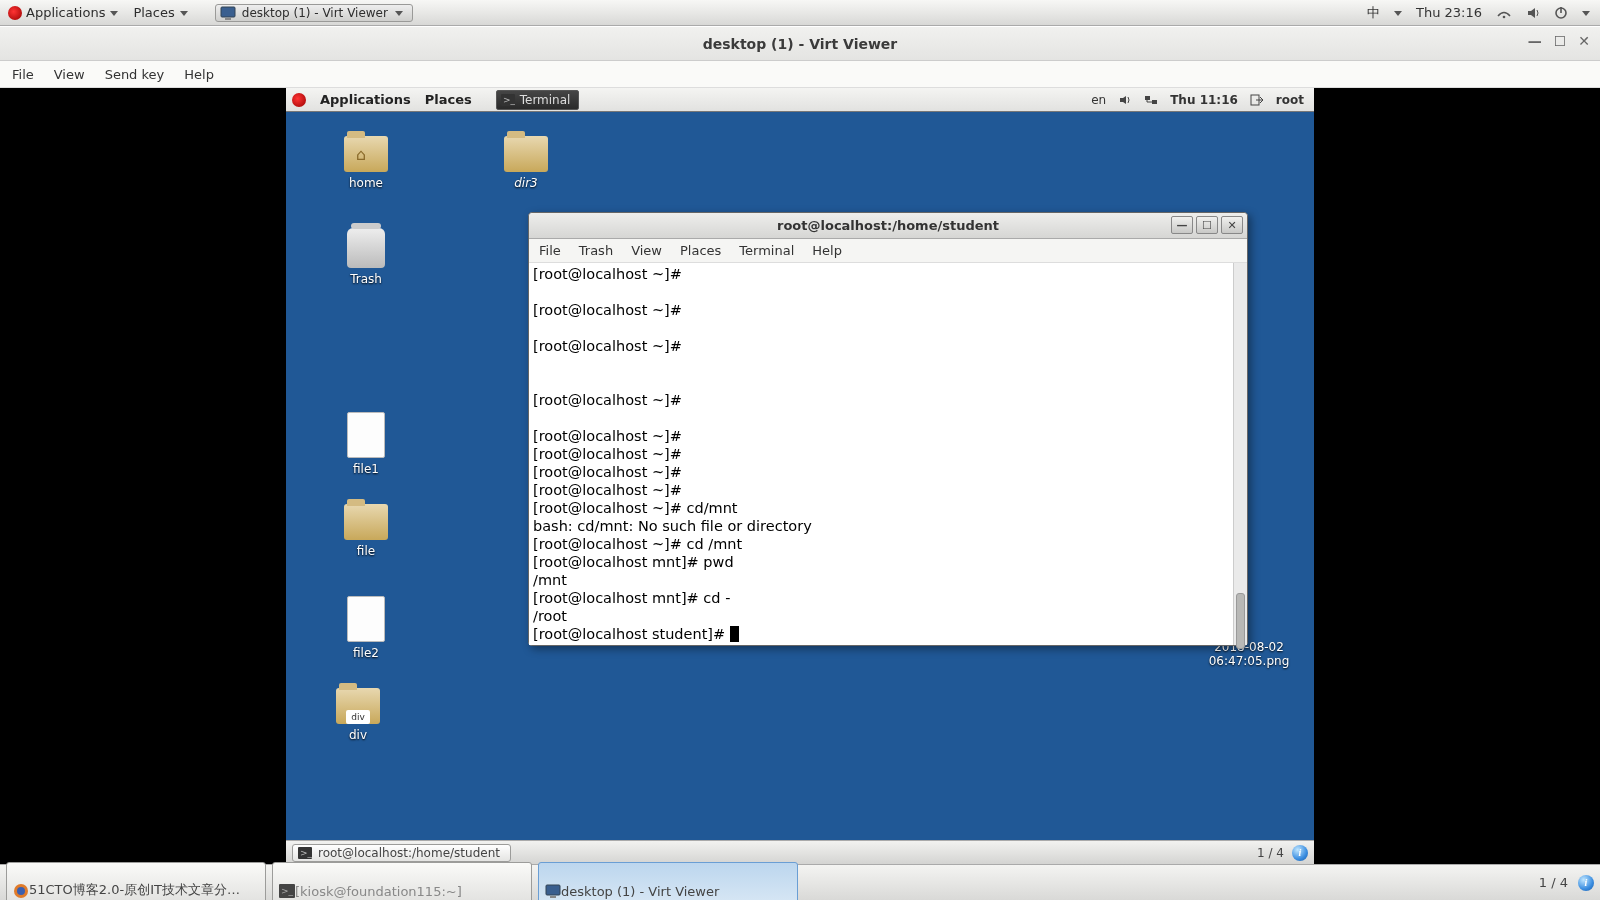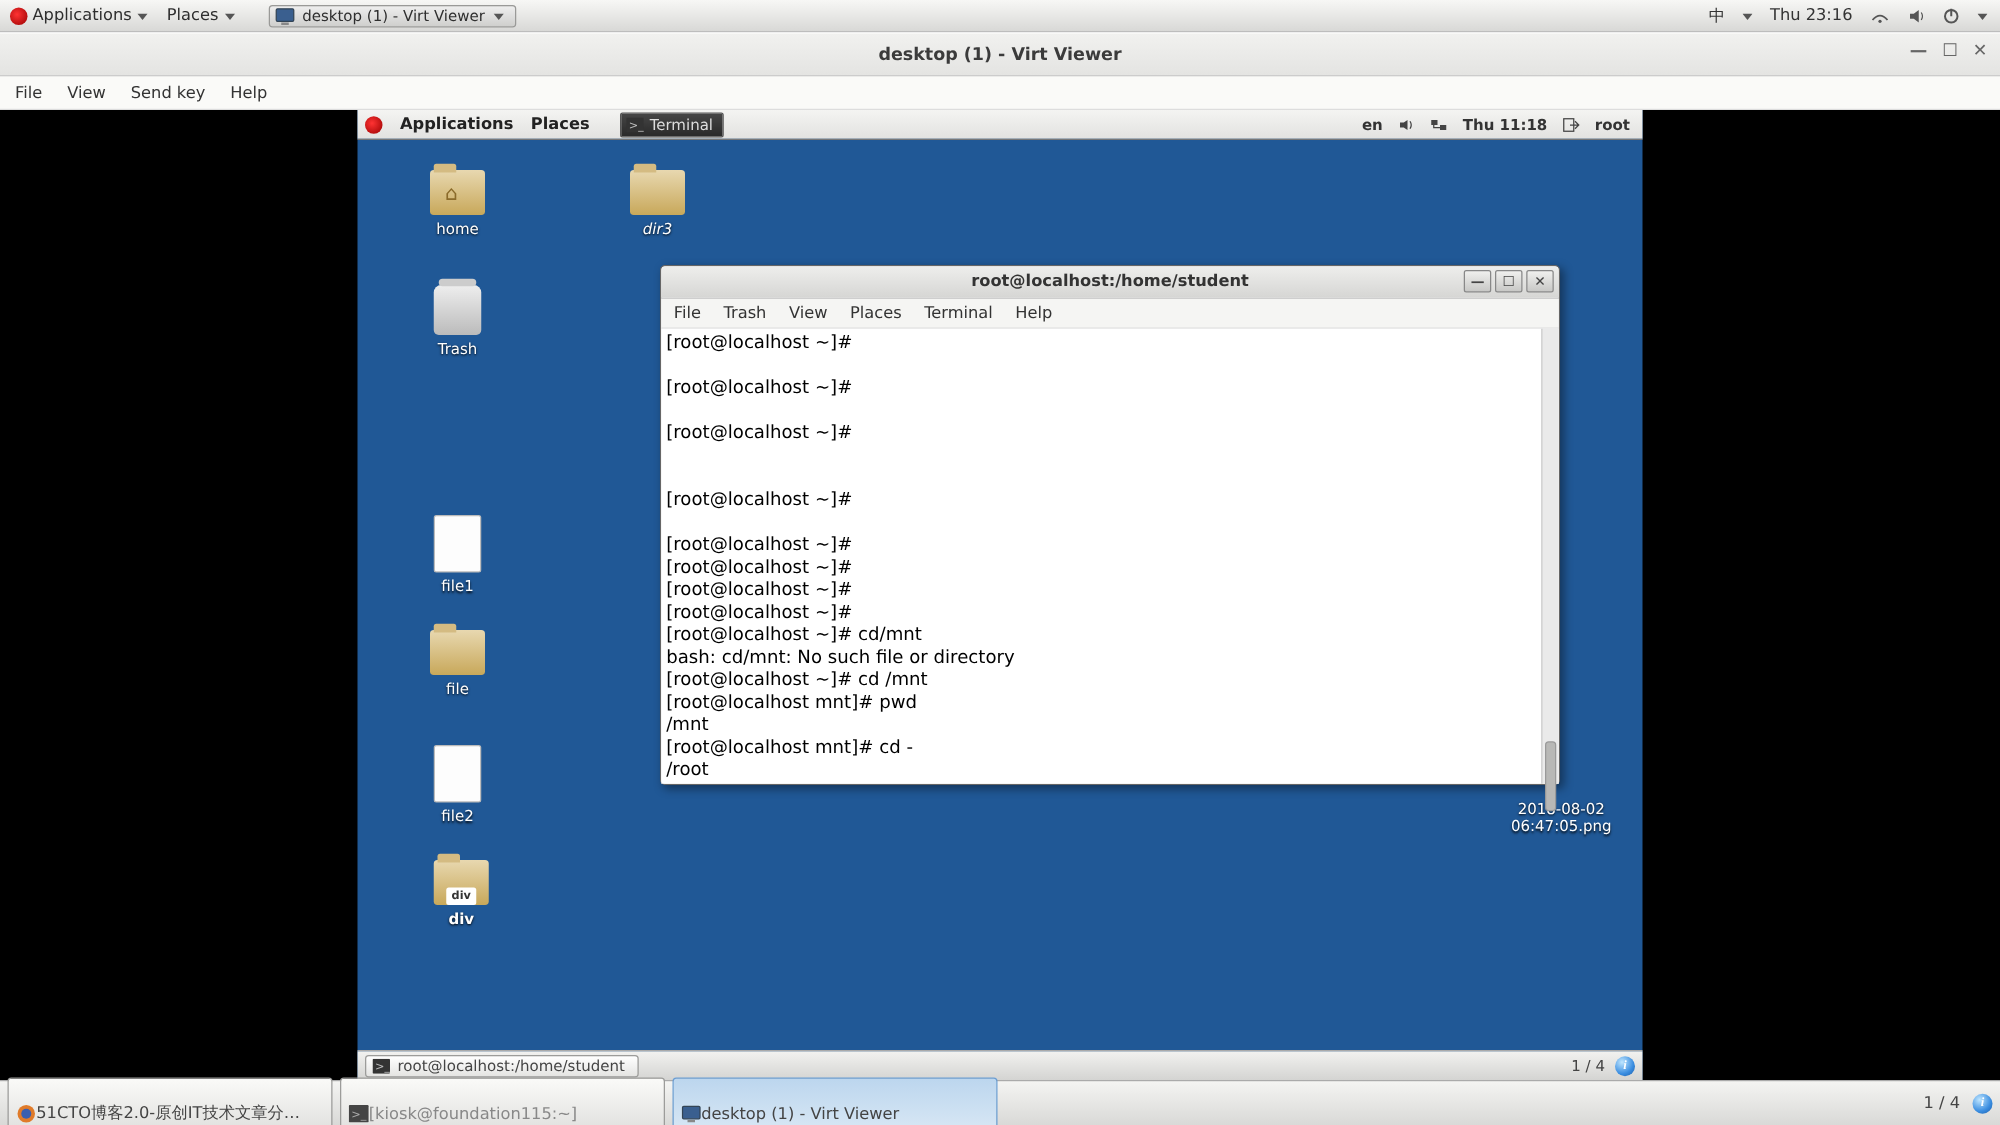--- a/index.html
+++ b/index.html
@@ -155,31 +155,31 @@
           <span style="font-weight:bold;">Places</span>
           <span class="gp-task">
             <svg width="14" height="12">
                 <rect width="14" height="12" fill="#333" rx="1"></rect>
                 <text x="2" y="9" fill="#bbb" font-size="9">&gt;_</text>
               </svg>
             <span>Terminal</span>
           </span>
         </div>
         <div class="gp-right">
-          <span style="font-weight:bold;">en</span>
+          <span style="font-weight:normal;">en</span>
           <svg width="14" height="12">
               <polygon points="2,4 5,4 8,2 8,10 5,8 2,8" fill="#444"></polygon>
               <path d="M10 3 Q12 6 10 9" stroke="#444" fill="none"></path>
             </svg>
           <svg width="14" height="12">
               <rect x="1" y="2" width="5" height="4" fill="#444"></rect>
               <rect x="8" y="6" width="5" height="4" fill="#444"></rect>
               <path d="M3 6 L3 8 L10 8 L10 6" stroke="#444" fill="none"></path>
             </svg>
-          <span style="font-weight:bold;">Thu 11:18</span>
+          <span style="font-weight:bold;">Thu 11:16</span>
           <svg width="14" height="12">
               <rect x="1" y="1" width="8" height="10" stroke="#444" fill="none"></rect>
               <path d="M6 6 L13 6 M10 3 L13 6 L10 9" stroke="#444" fill="none"></path>
             </svg>
           <span style="font-weight:bold;">root</span>
         </div>
       </div>
 
       <div class="desktop">
         <div class="dicon" style="left:40px;top:24px;">
@@ -201,21 +201,21 @@
           <div class="shadow">file1</div>
         </div>
         <div class="dicon" style="left:40px;top:392px;">
           <div class="fold"></div>
           <div class="shadow">file</div>
         </div>
         <div class="dicon" style="left:40px;top:484px;">
           <div class="doc"></div>
           <div class="shadow">file2</div>
         </div>
-        <div class="dicon" style="left:43px;top:576px;font-weight:bold;">
+        <div class="dicon" style="left:32px;top:576px;">
           <div class="fold">
               <span class="divlbl">div</span>
             </div>
           <div class="shadow">div</div>
         </div>
         <div class="dicon" style="right:10px;top:528px;width:110px;">
           <div class="shadow">2018-08-02 06:47:05.png</div>
         </div>
 
         <div class="term">
@@ -249,20 +249,21 @@
 [root@localhost ~]# 
 [root@localhost ~]# 
 [root@localhost ~]# 
 [root@localhost ~]# cd/mnt
 bash: cd/mnt: No such file or directory
 [root@localhost ~]# cd /mnt
 [root@localhost mnt]# pwd
 /mnt
 [root@localhost mnt]# cd -
 /root</pre>
+<pre><span>[root@localhost student]# </span><span class="cursor"></span></pre>
             <div class="sb">
                 <div class="thumb"></div>
               </div>
           </div>
         </div>
       </div>
 
       <div class="guest-bottom">
         <div class="gb-task">
           <svg width="14" height="12">

